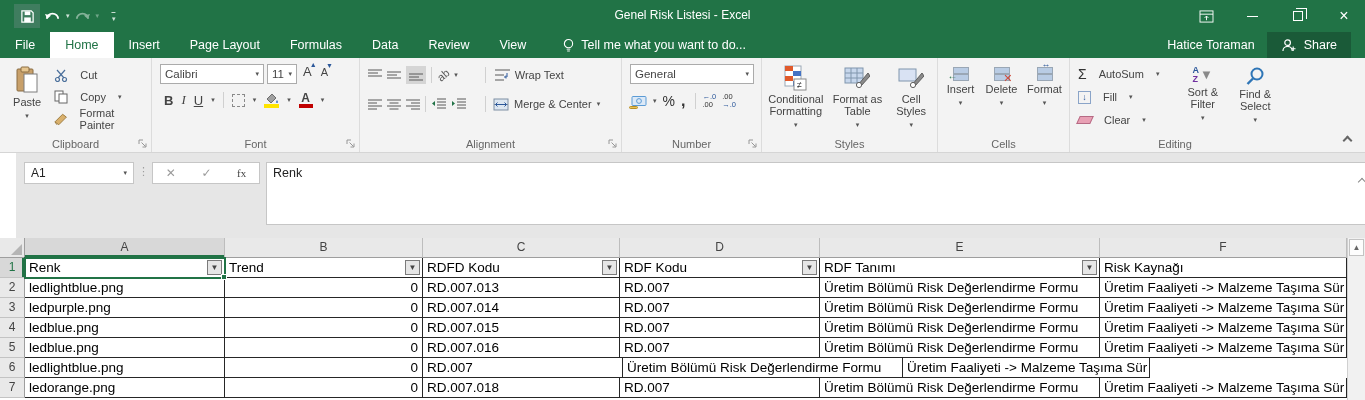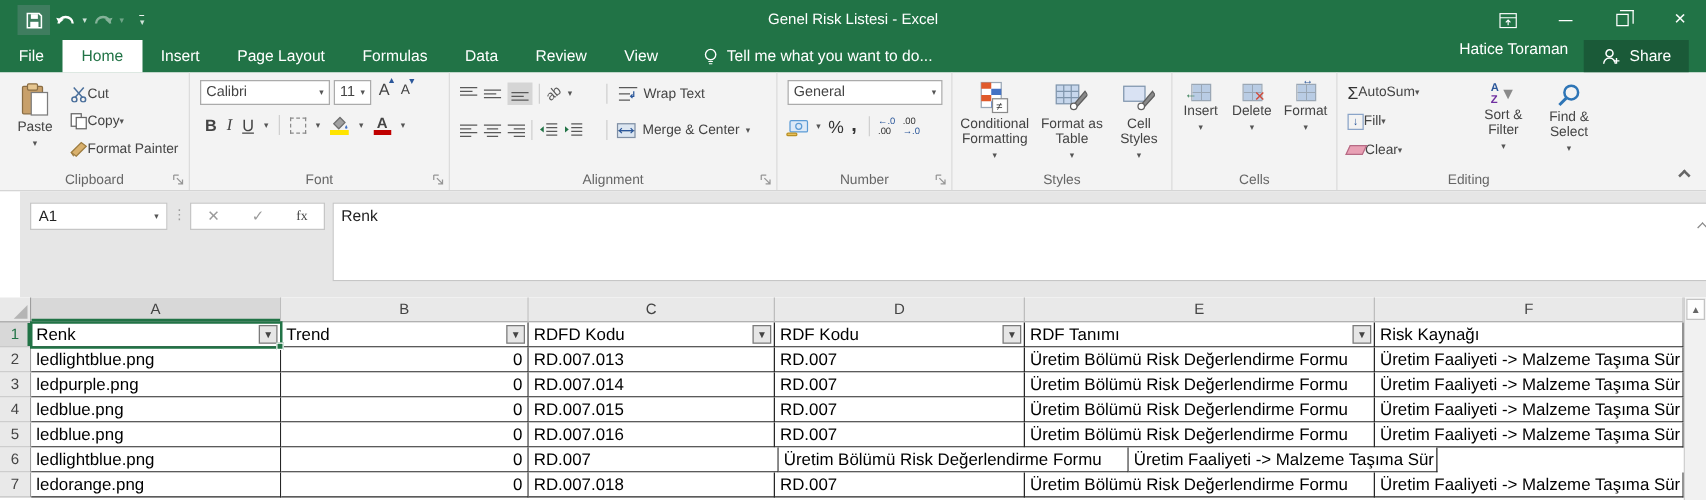--- a/index.html
+++ b/index.html
@@ -18,31 +18,31 @@
   #win-controls { right:10px; top:0; height:32px; display:flex; align-items:center; gap:24px; }
   .win-btn { width:22px; height:22px; display:flex; align-items:center; justify-content:center; color:#fff; font-size:13px; }
   .restore-box { width:10px; height:10px; border:1px solid #fff; position:relative; }
   .restore-box:before { content:""; position:absolute; left:2px; top:-4px; width:10px; height:10px; border:1px solid #fff; border-bottom:none; border-left:none; }
 
   
   #tabrow { top:32px; left:0; width:1365px; height:26px; background:#217346; display:flex; align-items:stretch; color:#fff; font-size:12.5px; }
   .tab { padding:0 15px; display:flex; align-items:center; cursor:default; }
   .tab.active { background:#fff; color:#217346; }
   #tellme { display:flex; align-items:center; gap:7px; margin-left:22px; }
-  #tabrow-right { margin-left:auto; display:flex; }
+  #tabrow-right { margin-left:auto; display:flex; align-items:center; }
   #account-name { margin-right:12px; font-size:12.5px; }
   #share-btn { background:#1a5a38; height:26px; display:flex; align-items:center; gap:7px; padding:0 14px; margin-right:14px; font-size:12.5px; }
 
   
   #ribbon { top:58px; left:0; width:1365px; height:95px; background:#f3f3f3; border-bottom:1px solid #d5d5d5; display:flex; font-size:11px; color:#444; }
   .group { position:relative; border-right:1px solid #dcdcdc; height:94px; flex:none; }
   .group-label { position:absolute; bottom:2px; left:0; right:0; text-align:center; font-size:11px; color:#666; }
   .launcher { position:absolute; bottom:3px; right:3px; width:10px; height:10px; opacity:.75; }
   .rbtn-big { display:flex; flex-direction:column; align-items:center; justify-content:flex-start; gap:2px; padding-top:4px; text-align:center; line-height:12px; }
-  .rrow { display:flex; align-items:center; gap:0; height:20px; }
+  .rrow { display:flex; align-items:center; gap:12px; height:20px; }
   .dd { font-size:7px; color:#555; }
   .combo { background:#fff; border:1px solid #ababab; height:20px; display:flex; align-items:center; padding:0 4px; font-size:11.5px; justify-content:space-between; }
   .seln { background:#d5d5d5; }
   .money-coin { width:9px; height:3px; background:#e8c15c; border:1px solid #b98f23; border-radius:2px; margin-top:-1px; }
   .two-line { font-size:7.5px; line-height:8px; text-align:left; color:#333; white-space:pre-line; }
   .mini-grid { width:16px; height:14px; border:1px solid #9aa7b5; background:
       linear-gradient(#b9cce4 0 0) padding-box; position:relative; background-color:#fff; }
   .mini-grid:before { content:""; position:absolute; inset:0;
       background:linear-gradient(to right, transparent 48%, #9aa7b5 48%, #9aa7b5 52%, transparent 52%),
                  linear-gradient(to bottom, transparent 44%, #9aa7b5 44%, #9aa7b5 56%, transparent 56%); }

